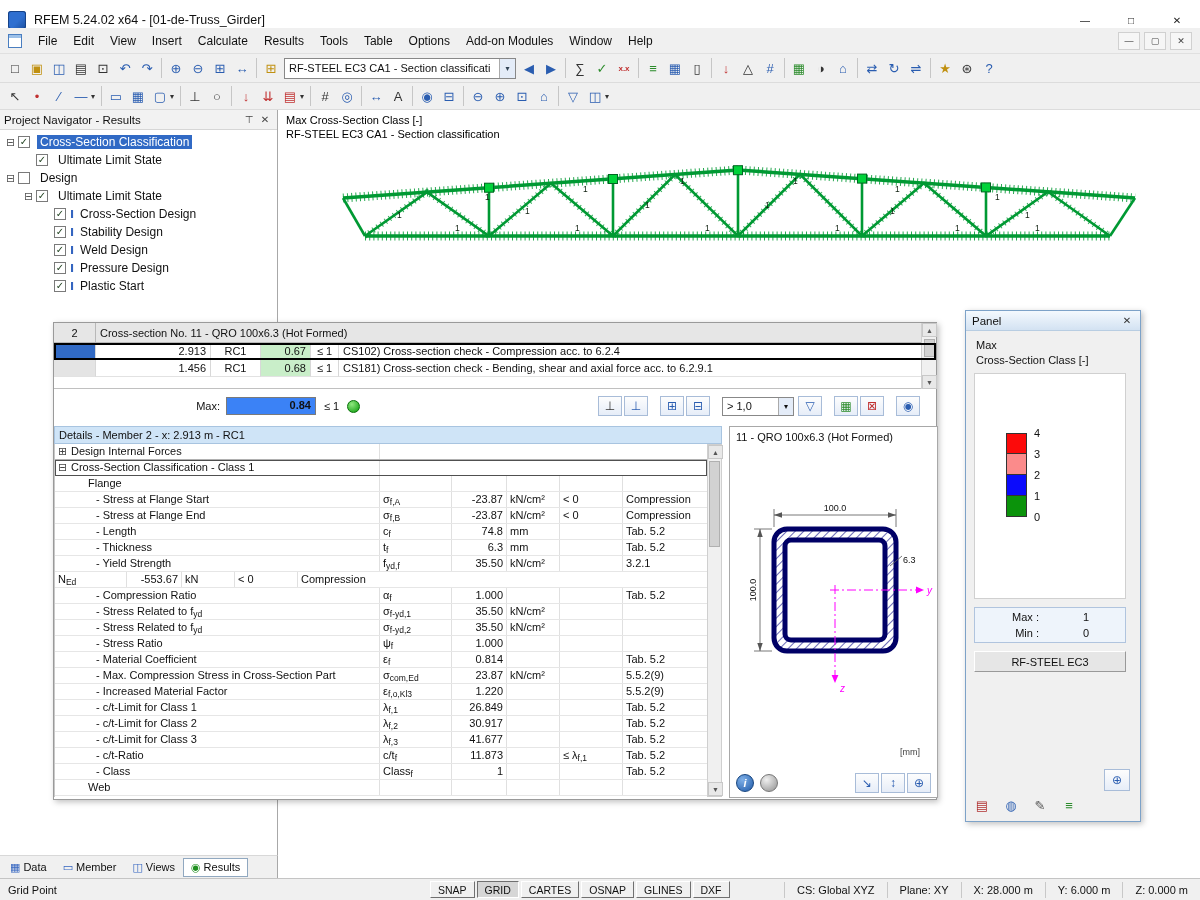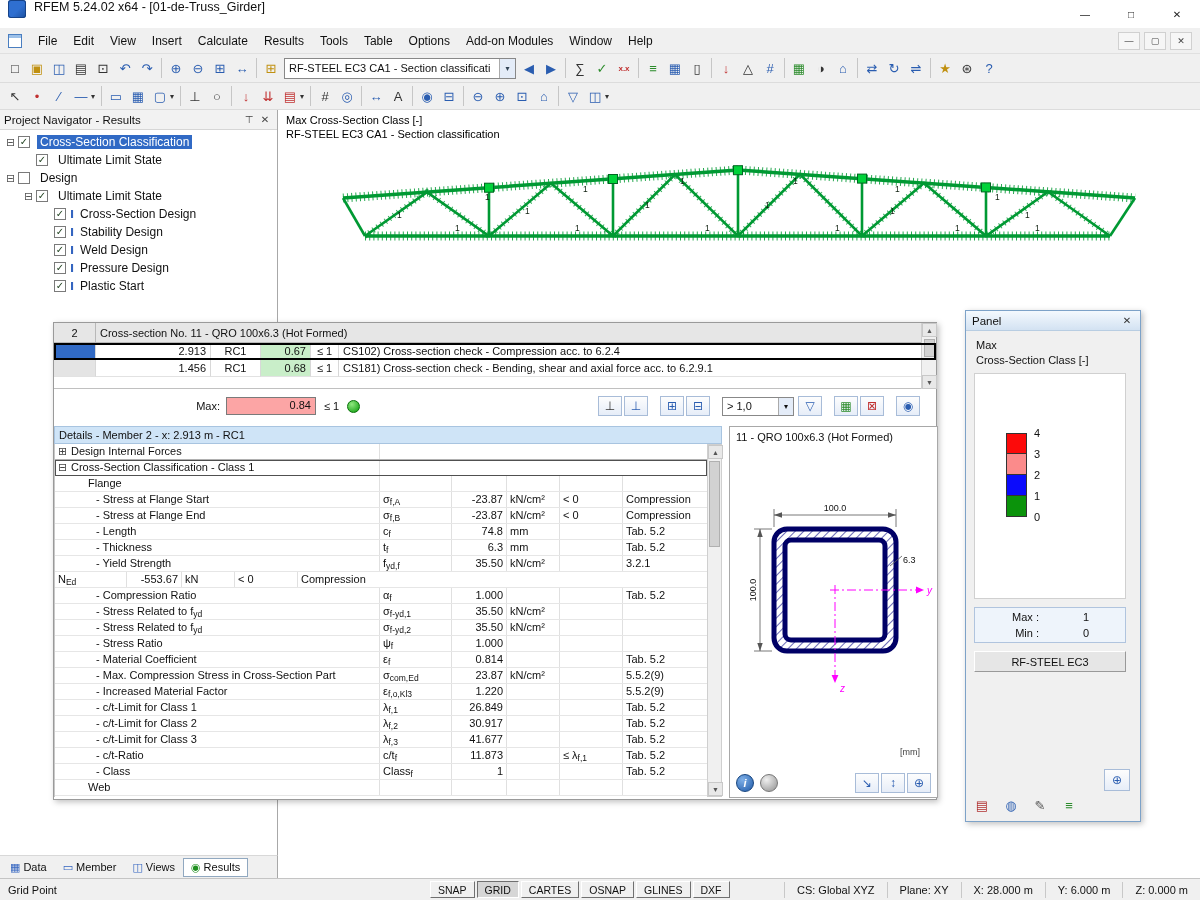--- a/index.html
+++ b/index.html
@@ -1,21 +1,21 @@
 <!DOCTYPE html>
 <html style="--truss: #009933; --sel: #316ac5;"><head>
 <meta charset="utf-8">
 <style>
   html,body{margin:0;padding:0;background:#d4d4d4;}
   *{box-sizing:border-box;}
   .app{position:relative;width:1200px;height:900px;background:#fff;overflow:hidden;
        font-family:"Liberation Sans","DejaVu Sans",sans-serif;color:#111;}
 
   
-  .titlebar{position:absolute;left:0;top:0;width:1200px;height:40px;background:#fff;display:flex;align-items:flex-start;}
+  .titlebar{position:absolute;left:0;top:0;width:1200px;height:40px;background:#fff;display:flex;align-items:center;}
   .appicon{width:18px;height:18px;margin:0 8px 0 8px;border-radius:3px;
            background:linear-gradient(135deg,#2f6fd0 55%,#1b4f9e);box-shadow:inset 0 0 0 1px #164287;}
   .ttitle{font-size:12.5px;}
   .winbtns{margin-left:auto;display:flex;height:28px;}
   .winbtn{width:46px;height:28px;display:flex;align-items:center;justify-content:center;font-size:10px;color:#222;}
 
   
   .menubar{position:absolute;left:0;top:28px;width:1200px;height:26px;background:#f0f0f0;
            border-bottom:1px solid #e0e0e0;display:flex;align-items:center;}
   .mdoc{width:14px;height:14px;margin:0 8px;background:#fff;border:1px solid #4a7ec0;box-shadow:inset 0 3px 0 #9cc0e8;}
@@ -90,21 +90,21 @@
   .trow.sel .t0{background:var(--sel);}
   .tscroll{position:absolute;right:0;top:0;width:15px;height:66px;background:#f0f0f0;border-left:1px solid #cfcfcf;}
   .sbtn2{width:15px;height:14px;display:flex;align-items:center;justify-content:center;font-size:7px;color:#555;
          background:#e8e8e8;border:1px solid #c8c8c8;}
   .tscroll .dn{position:absolute;bottom:0;}
   .tthumb{position:absolute;left:2px;top:16px;width:11px;height:18px;background:#d2d2d2;border:1px solid #b0b0b0;}
 
   
   .maxrow{position:absolute;left:0;top:70px;width:882px;height:26px;display:flex;align-items:center;font-size:11px;}
   .maxlabel{width:172px;text-align:right;padding-right:6px;}
-  .maxbox{width:90px;height:18px;border:1px solid #7a7a7a;text-align:right;padding:1px 4px 0 0;background:#fca5a5;}
+  .maxbox{width:90px;height:18px;border:1px solid #7a7a7a;text-align:right;padding:1px 4px 0 0;background:#3b82f6;font-weight:bold;}
   .maxlim{margin-left:8px;}
   .okdot{width:13px;height:13px;border-radius:50%;margin-left:8px;
          background:radial-gradient(circle at 35% 30%,#8fe87f,#0a9a0a);border:1px solid #067006;}
   .mspacer{flex:1;}
   .mbtn{width:24px;height:20px;border:1px solid #a8bcd8;background:linear-gradient(#fdfdfd,#e6edf8);
         display:flex;align-items:center;justify-content:center;font-size:12px;margin-right:2px;flex:none;}
   .mbtn.gap{border:none;background:none;width:8px;}
   .mbtn.dk{color:#333}.mbtn.bl{color:#2a5db0}.mbtn.gn{color:#2c8c2c}.mbtn.rd{color:#c03030}
   .fcombo{width:72px;height:19px;border:1px solid #888;background:#fff;display:flex;align-items:center;
           font-size:11px;margin-right:4px;flex:none;}

